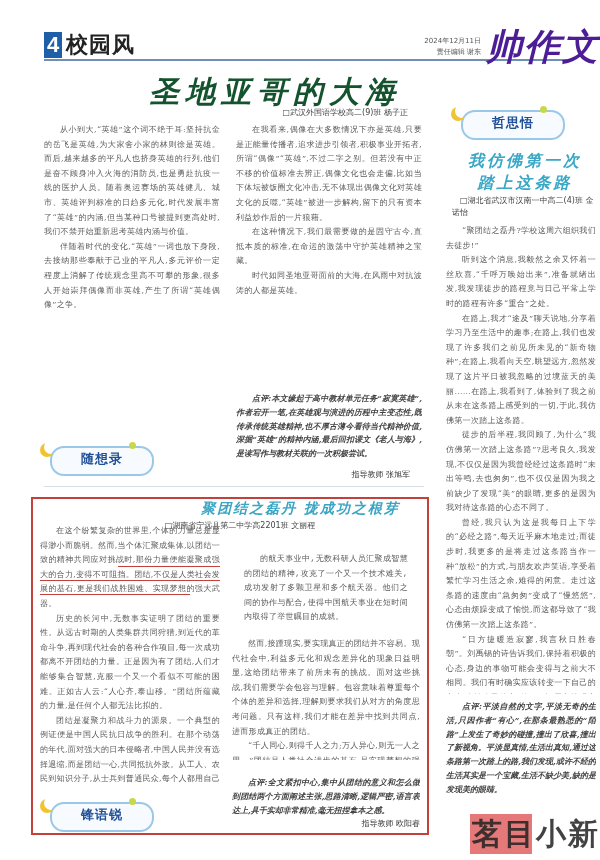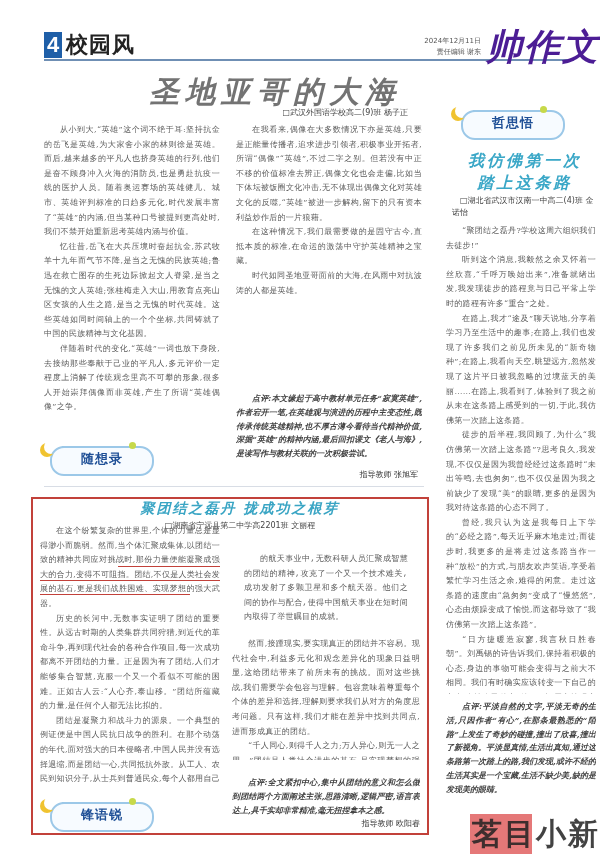--- a/index.html
+++ b/index.html
@@ -7,40 +7,40 @@
   .abs { position:absolute; }
 
   
   .page-num { left:44px; top:32px; width:18px; height:26px; background:#1f5fa8; color:#fff; font:bold 22px/26px "Liberation Sans", sans-serif; text-align:center; }
   .section-name { left:66px; top:32px; font:bold 22px/26px "DejaVu Sans", sans-serif; color:#222; letter-spacing:1px; }
   .header-rule { left:44px; top:59px; width:530px; height:2px; background:#6f8fb4; }
   .date-block { left:405px; top:36px; width:76px; font:7px/11px "DejaVu Sans", sans-serif; color:#555; text-align:right; }
   .masthead { left:486px; top:22px; font:bold 36px/48px "DejaVu Serif", serif; color:#4c1d95; letter-spacing:2px; font-style:italic; }
 
   
-  .main-title { left:120px; top:72px; width:310px; text-align:center; font:bold 30px/40px "DejaVu Serif", serif; color:#737373; letter-spacing:6px; font-style:italic; }
+  .main-title { left:120px; top:72px; width:310px; text-align:center; font:bold 30px/40px "DejaVu Serif", serif; color:#14532d; letter-spacing:6px; font-style:italic; }
   .byline { font:8px/12px "DejaVu Sans", sans-serif; color:#444; }
   .body-text { font:8px/14.6px "DejaVu Serif", serif; color:#5b5b5b; text-align:justify; text-indent:2em; letter-spacing:0.3px; overflow:hidden; }
   .comment { font:bold 8px/13.8px "DejaVu Serif", serif; color:#444; text-align:justify; text-indent:2em; font-style:italic; overflow:hidden; }
   .teacher { font:8px/12px "DejaVu Sans", sans-serif; color:#333; text-align:right; }
 
   
   .badge { width:110px; height:34px; }
   .badge .pill { position:absolute; left:6px; top:6px; width:100px; height:26px; border:2px solid #9cc8e8; border-radius:14px; background:#f7fbff; }
   .badge .label { position:absolute; left:6px; top:10px; width:104px; text-align:center; font:bold 13px/18px "DejaVu Sans", sans-serif; color:#1f4f96; letter-spacing:1px; }
   .badge .moon { position:absolute; left:0px; top:0px; width:14px; height:14px; border-radius:50%; box-shadow:-4px 3px 0 0 #f0c330; }
   .badge .dot { position:absolute; right:18px; top:2px; width:7px; height:7px; border-radius:50%; background:#c7d94a; }
   .badge .line { position:absolute; left:18px; top:6px; width:68px; height:1px; background:#9cc8e8; }
 
   
   .right-title { left:452px; top:150px; width:146px; text-align:center; font:bold 16px/22px "DejaVu Serif", serif; color:#3aa7c7; letter-spacing:3px; font-style:italic; }
 
   
   .red-box { left:31px; top:497px; width:398px; height:338px; border:2px solid #c2413a; box-sizing:border-box; }
-  .sub-title { left:80px; top:498px; width:320px; text-align:center; font:bold 14px/20px "DejaVu Serif", serif; color:#3aa5c4; letter-spacing:2px; font-style:italic; }
+  .sub-title { left:80px; top:498px; width:320px; text-align:right; font:bold 14px/20px "DejaVu Serif", serif; color:#3aa5c4; letter-spacing:2px; font-style:italic; }
   .underline { background:#c2413a; height:1.4px; }
 
   .divider { height:1px; background:#d8dde5; }
 
   
   .wm { left:470px; top:812px; width:130px; height:44px; }
   .wm .red { position:absolute; left:0; top:2px; width:62px; height:40px; background:#e06060; opacity:0.85; }
   .wm .txt { position:absolute; left:2px; top:2px; font:bold 30px/40px "DejaVu Sans", sans-serif; color:#222; letter-spacing:2px; opacity:0.85; white-space:nowrap; }
 </style>
 </head>
@@ -53,35 +53,34 @@
   <div>2024年12月11日</div>
   <div>责任编辑 谢东</div>
 </div>
 <div class="abs masthead">帅作文</div>
 
 <div class="abs main-title">圣地亚哥的大海</div>
 <div class="abs byline" style="left:168px;top:107px;width:240px;text-align:right;">□武汉外国语学校高二(9)班 杨子正</div>
 
 <div class="abs" style="left:44px;top:123px;width:176px;height:292px;overflow:hidden;">
   <p class="body-text" style="margin:0;">从小到大,“英雄”这个词不绝于耳:坚持抗金的岳飞是英雄,为大家舍小家的林则徐是英雄。而后,越来越多的平凡人也挤身英雄的行列,他们是奋不顾身冲入火海的消防员,也是勇赴抗疫一线的医护人员。随着奥运赛场的英雄健儿、城市、英雄评判标准的日趋多元化,时代发展丰富了“英雄”的内涵,但当某种口号被提到更高处时,我们不禁开始重新思考英雄内涵与价值。</p>
-  <p class="body-text" style="margin:0;">忆往昔,岳飞在大兵压境时奋起抗金,苏武牧羊十九年而气节不降,是当之无愧的民族英雄;鲁迅在救亡图存的生死边际掀起文人脊梁,是当之无愧的文人英雄;张桂梅走入大山,用教育点亮山区女孩的人生之路,是当之无愧的时代英雄。这些英雄如同时间轴上的一个个坐标,共同铸就了中国的民族精神与文化基因。</p>
   <p class="body-text" style="margin:0;">伴随着时代的变化,“英雄”一词也放下身段,去接纳那些奉献于己业的平凡人,多元评价一定程度上消解了传统观念里高不可攀的形象,很多人开始崇拜偶像而非英雄,产生了所谓“英雄偶像”之争。</p>
 </div>
 
 <div class="abs" style="left:236px;top:123px;width:186px;height:250px;overflow:hidden;">
   <p class="body-text" style="margin:0;">在我看来,偶像在大多数情况下亦是英雄,只要是正能量传播者,追求进步引领者,积极事业开拓者,所谓“偶像”“英雄”,不过二字之别。但若没有中正不移的价值标准去辨正,偶像文化也会走偏,比如当下体坛被饭圈文化冲击,无不体现出偶像文化对英雄文化的反噬,“英雄”被进一步解构,留下的只有资本利益炒作后的一片狼藉。</p>
   <p class="body-text" style="margin:0;">在这种情况下,我们最需要做的是固守古今,直抵本质的标准,在命运的激荡中守护英雄精神之宝藏。</p>
   <p class="body-text" style="margin:0;">时代如同圣地亚哥面前的大海,在风雨中对抗波涛的人都是英雄。</p>
 
 </div>
 
 <div class="abs" style="left:236px;top:392px;width:186px;height:84px;">
   <p class="comment" style="margin:0;">点评:本文缘起于高中教材单元任务“寂寞英雄”,作者宕开一笔,在英雄观与演进的历程中主变态性,既传承传统英雄精神,也不厚古薄今看待当代精神价值,深掘“英雄”的精神内涵,最后回扣课文《老人与海》,是读写作与教材关联的一次积极尝试。</p>
 </div>
-<div class="abs teacher" style="left:232px;top:469px;width:186px;">指导教师 张旭军</div>
+<div class="abs teacher" style="left:224px;top:469px;width:186px;">指导教师 张旭军</div>
 
 <div class="abs badge" style="left:44px;top:440px;">
   <div class="line"></div>
   <div class="pill"></div>
   <div class="moon"></div>
   <div class="dot"></div>
   <div class="label">随想录</div>
 </div>
 
 <div class="abs divider" style="left:44px;top:486px;width:380px;"></div>

